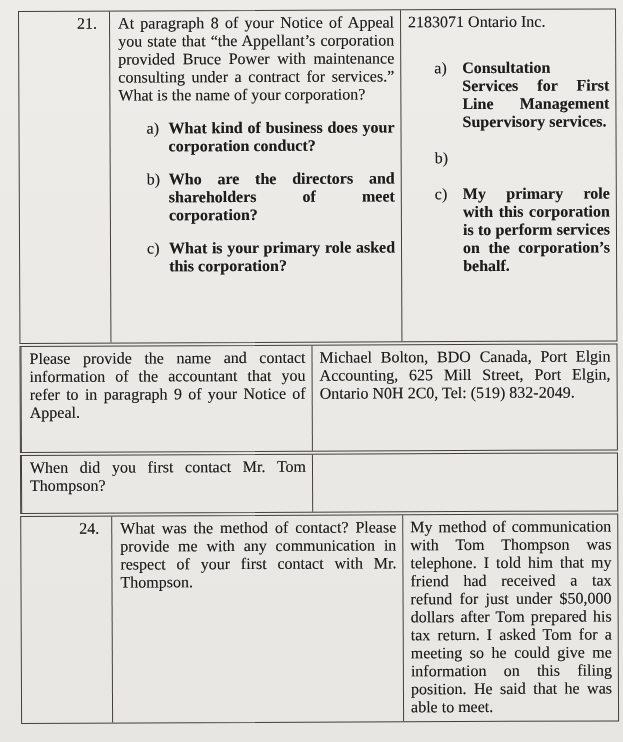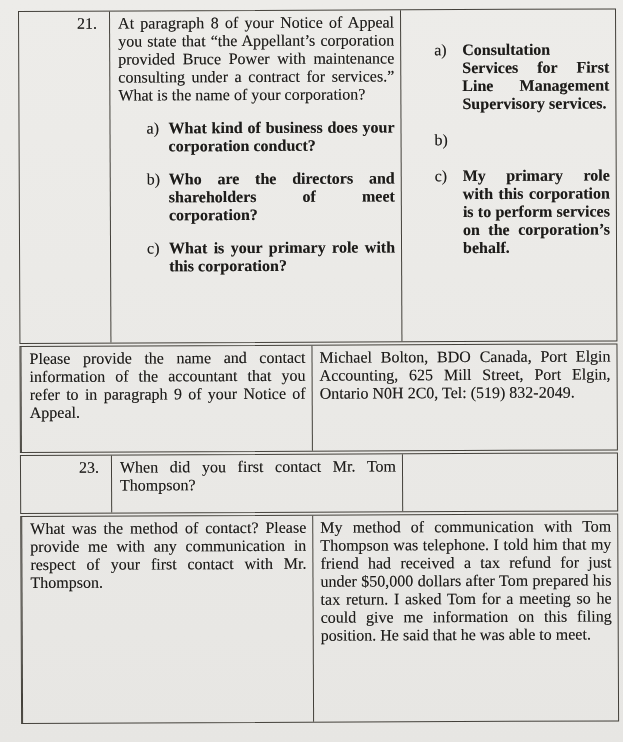--- a/index.html
+++ b/index.html
@@ -81,24 +81,25 @@
         <div class="item">
           <span class="marker">a)</span>
           <span class="itext">What kind of business does your corporation conduct?</span>
         </div>
         <div class="item">
           <span class="marker">b)</span>
           <span class="itext">Who are the directors and shareholders of meet corporation?</span>
         </div>
         <div class="item">
           <span class="marker">c)</span>
-          <span class="itext">What is your primary role with this corporation?</span>
+          <span class="itext">What is your primary role asked this corporation?</span>
         </div>
       </div>
       <div class="cell acell">
+        <div class="jtext">2183071 Ontario Inc.</div>
         <div class="item first">
           <span class="marker">a)</span>
           <span class="itext">Consultation Services for First Line Management Supervisory services.</span>
         </div>
         <div class="item">
           <span class="marker">b)</span>
         </div>
         <div class="item">
           <span class="marker">c)</span>
           <span class="itext">My primary role with this corporation is to perform services on the corporation’s behalf.</span>
@@ -109,27 +110,27 @@
     <div class="row r22">
       <div class="cell qcell">
         <div class="jtext">Please provide the name and contact information of the accountant that you refer to in paragraph 9 of your Notice of Appeal.</div>
       </div>
       <div class="cell acell">
         <div class="jtext">Michael Bolton, BDO Canada, Port Elgin Accounting, 625 Mill Street, Port Elgin, Ontario N0H 2C0, Tel: (519) 832-2049.</div>
       </div>
     </div>
 
     <div class="row r23">
-      <div class="cell num">23.</div>
       <div class="cell qcell">
         <div class="jtext">When did you first contact Mr. Tom Thompson?</div>
       </div>
     </div>
 
     <div class="row r24">
+      <div class="cell num">24.</div>
       <div class="cell qcell">
         <div class="jtext">What was the method of contact? Please provide me with any communication in respect of your first contact with Mr. Thompson.</div>
       </div>
       <div class="cell acell">
         <div class="jtext">My method of communication with Tom Thompson was telephone. I told him that my friend had received a tax refund for just under $50,000 dollars after Tom prepared his tax return. I asked Tom for a meeting so he could give me information on this filing position. He said that he was able to meet.</div>
       </div>
     </div>
 
   </div>
 </div>

